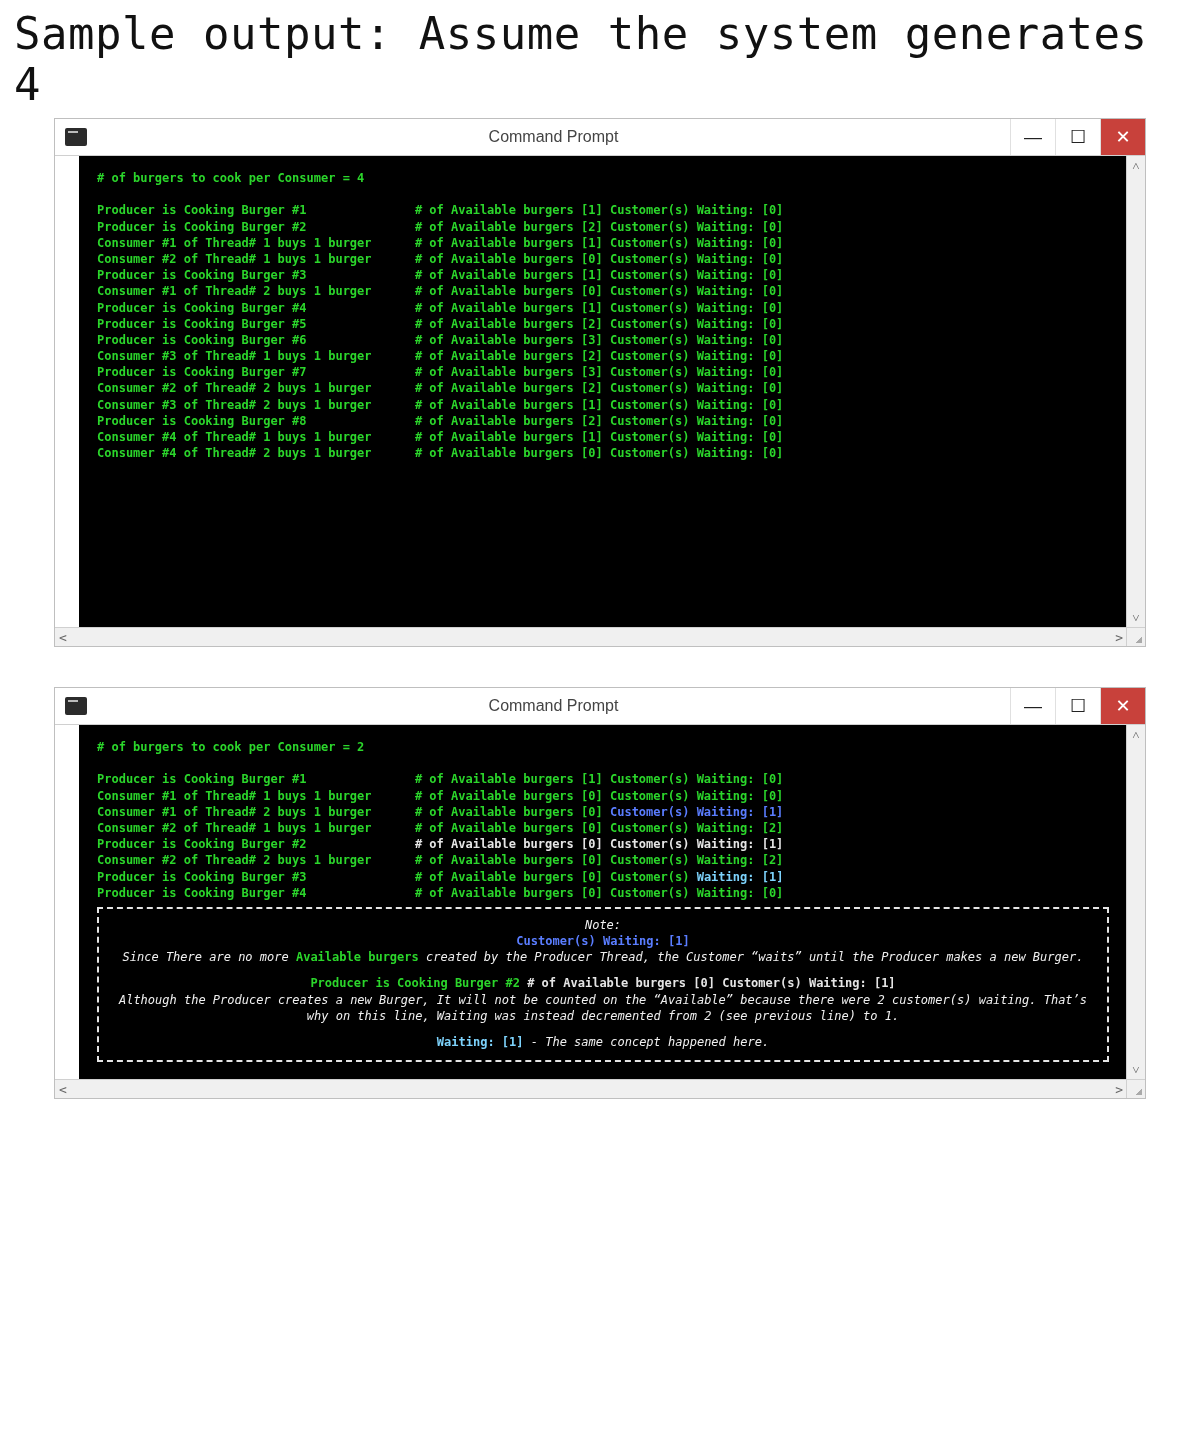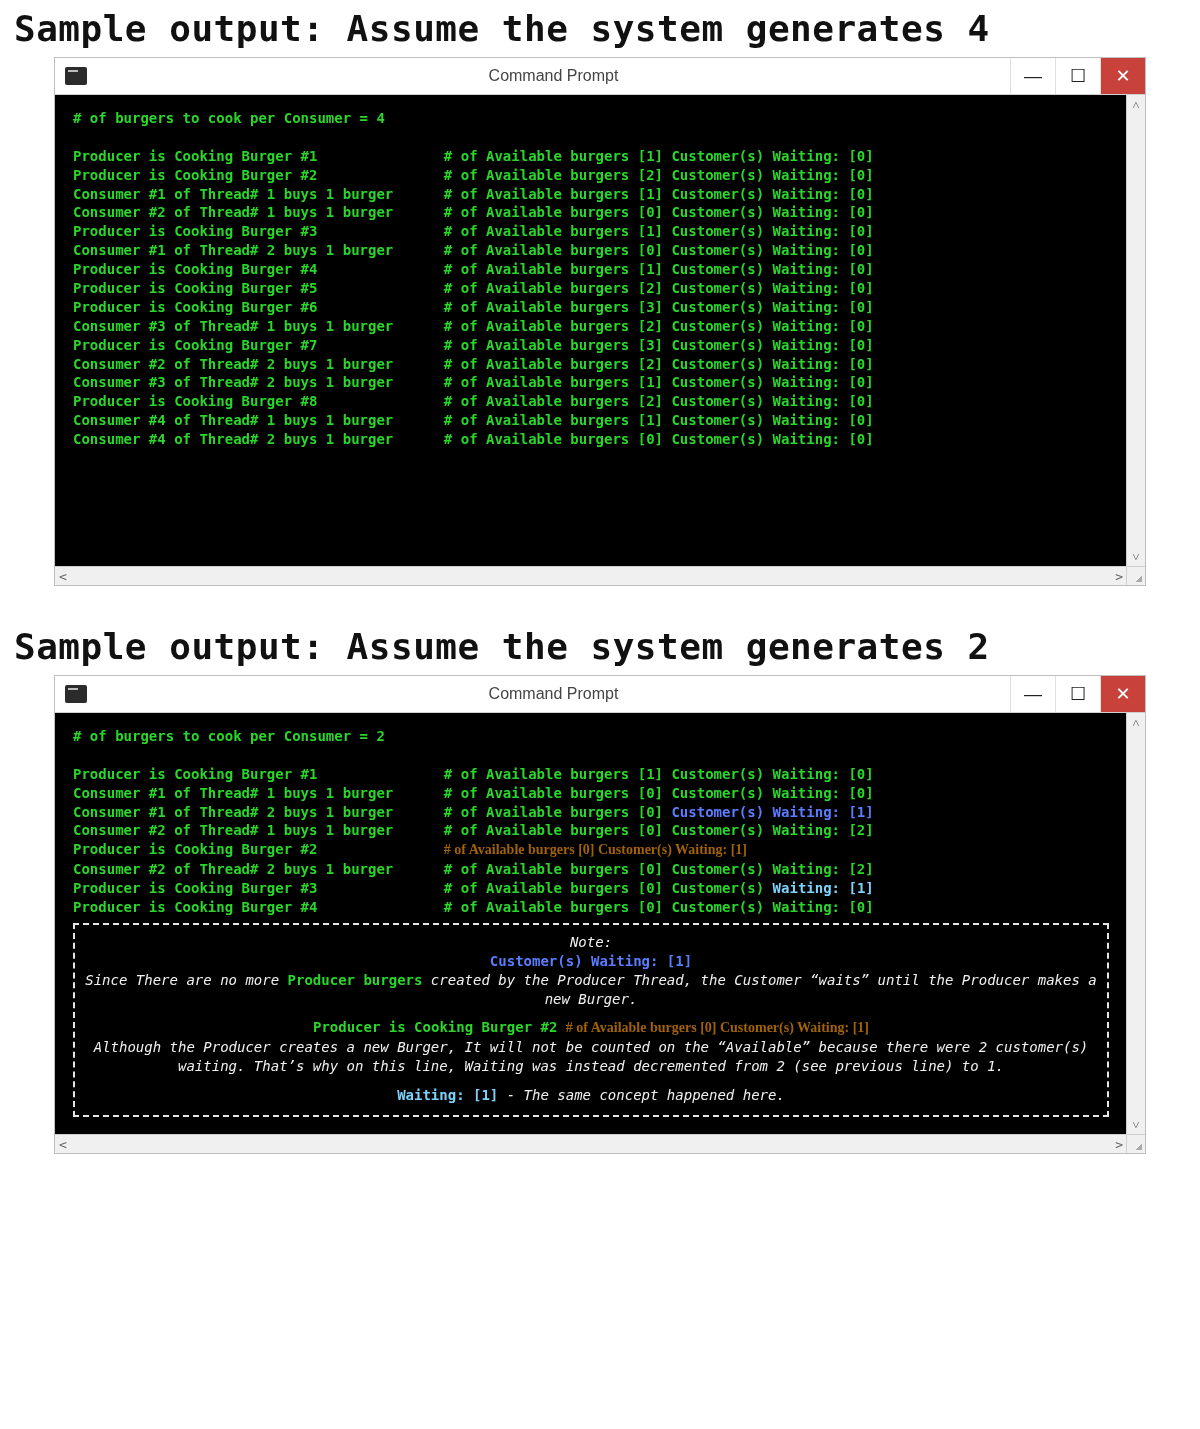--- a/index.html
+++ b/index.html
@@ -7,22 +7,22 @@
     padding: 0;
     background: #ffffff;
     font-family: "Consolas", "Menlo", "DejaVu Sans Mono", monospace;
     color: #111;
     width: 1200px;
   }
   .page {
     padding: 8px 14px 40px 14px;
   }
   .heading {
-    font-size: 36px;
-    font-weight: 700;
+    font-size: 44px;
+    font-weight: 400;
     letter-spacing: 0.5px;
     margin: 0 0 8px 0;
   }
 
   
   .window {
     width: 1090px;
     border: 1px solid #bfbfbf;
     box-shadow: 0 0 0 1px #e5e5e5 inset;
     background: #fff;
@@ -81,37 +81,38 @@
   .term-wrap {
     position: relative;
     background: #fff;
     padding-right: 18px;   
     padding-bottom: 18px;  
   }
   .terminal {
     background: #000000;
     color: #2bd62b;
     font-family: "Consolas", "Menlo", "DejaVu Sans Mono", monospace;
-    font-size: 14px;
+    font-size: 12px;
     font-weight: 700;
     line-height: 1.35;
     white-space: pre;
     padding: 14px 18px 18px 18px;
     min-height: 440px;
+    margin-left: 24px;
   }
   .terminal.short {
     min-height: 0;
   }
   .terminal .line { display: block; }
   .terminal .action { display: inline-block; width: 44ch; }
   .terminal .blank { height: 1.35em; }
 
   
   .c-blue   { color: #5a7dff; }
-  .c-red    { color: #a16207; font-family: Liberation Serif, serif; }
+  .c-red    { color: #e5e5e5; }
   .c-purple { color: #7dd3fc; }
   .c-green  { color: #2bd62b; }
 
   
   .note-box {
     border: 2px dashed #e5e5e5;
     margin-top: 6px;
     padding: 8px 10px 10px 10px;
     white-space: normal;
     color: #f0f0f0;
@@ -191,35 +192,34 @@
         <span class="sb-arrow">˅</span>
       </div>
       <div class="h-scrollbar">
         <span class="sb-arrow">&lt;</span>
         <span class="sb-arrow">&gt;</span>
       </div>
       <div class="sb-corner"></div>
     </div>
   </div>
 
-  <div class="heading">Sample output: Assume the system generates 2</div>
 
   <div class="window">
     <div class="titlebar">
       <div class="app-icon"></div>
       <div class="title-text">Command Prompt</div>
       <div class="win-btns">
         <div class="win-btn">—</div>
         <div class="win-btn">☐</div>
         <div class="win-btn close">✕</div>
       </div>
     </div>
     <div class="term-wrap">
       <div class="terminal short" id="terminal-2"><span class="line"># of burgers to cook per Consumer = 2</span><div class="blank"></div><span class="line"><span class="action">Producer is Cooking Burger #1</span><span># of Available burgers [1] </span><span class="">Customer(s) Waiting: [0]</span></span><span class="line"><span class="action">Consumer #1 of Thread# 1 buys 1 burger</span><span># of Available burgers [0] </span><span class="">Customer(s) Waiting: [0]</span></span><span class="line"><span class="action">Consumer #1 of Thread# 2 buys 1 burger</span><span># of Available burgers [0] </span><span class="c-blue">Customer(s) Waiting: [1]</span></span><span class="line"><span class="action">Consumer #2 of Thread# 1 buys 1 burger</span><span># of Available burgers [0] </span><span class="">Customer(s) Waiting: [2]</span></span><span class="line"><span class="action">Producer is Cooking Burger #2</span><span class="c-red"># of Available burgers [0] Customer(s) Waiting: [1]</span></span><span class="line"><span class="action">Consumer #2 of Thread# 2 buys 1 burger</span><span># of Available burgers [0] </span><span class="">Customer(s) Waiting: [2]</span></span><span class="line"><span class="action">Producer is Cooking Burger #3</span><span># of Available burgers [0] </span><span>Customer(s) </span><span class="c-purple">Waiting: [1]</span></span><span class="line"><span class="action">Producer is Cooking Burger #4</span><span># of Available burgers [0] </span><span class="">Customer(s) Waiting: [0]</span></span><div class="note-box">
-            <p><span>Note:</span><br><span class="mono c-blue">Customer(s) Waiting: [1]</span><br><span>Since There are no more </span><span class="mono c-green">Producer burgers</span><span> created by the Producer Thread, the Customer “waits” until the Producer makes a new Burger.</span></p>
+            <p><span>Note:</span><br><span class="mono c-blue">Customer(s) Waiting: [1]</span><br><span>Since There are no more </span><span class="mono c-green">Available burgers</span><span> created by the Producer Thread, the Customer “waits” until the Producer makes a new Burger.</span></p>
             <p><span class="mono c-green">Producer is Cooking Burger #2 </span><span class="mono c-red"># of Available burgers [0] Customer(s) Waiting: [1]</span><br><span>Although the Producer creates a new Burger, It will not be counted on the “Available” because there were 2 customer(s) waiting. That’s why on this line, Waiting was instead decremented from 2 (see previous line) to 1.</span></p>
             <p><span class="mono c-purple">Waiting: [1]</span><span> - The same concept happened here.</span></p>
           </div></div>
       <div class="v-scrollbar">
         <span class="sb-arrow">˄</span>
         <span class="sb-arrow">˅</span>
       </div>
       <div class="h-scrollbar">
         <span class="sb-arrow">&lt;</span>
         <span class="sb-arrow">&gt;</span>

